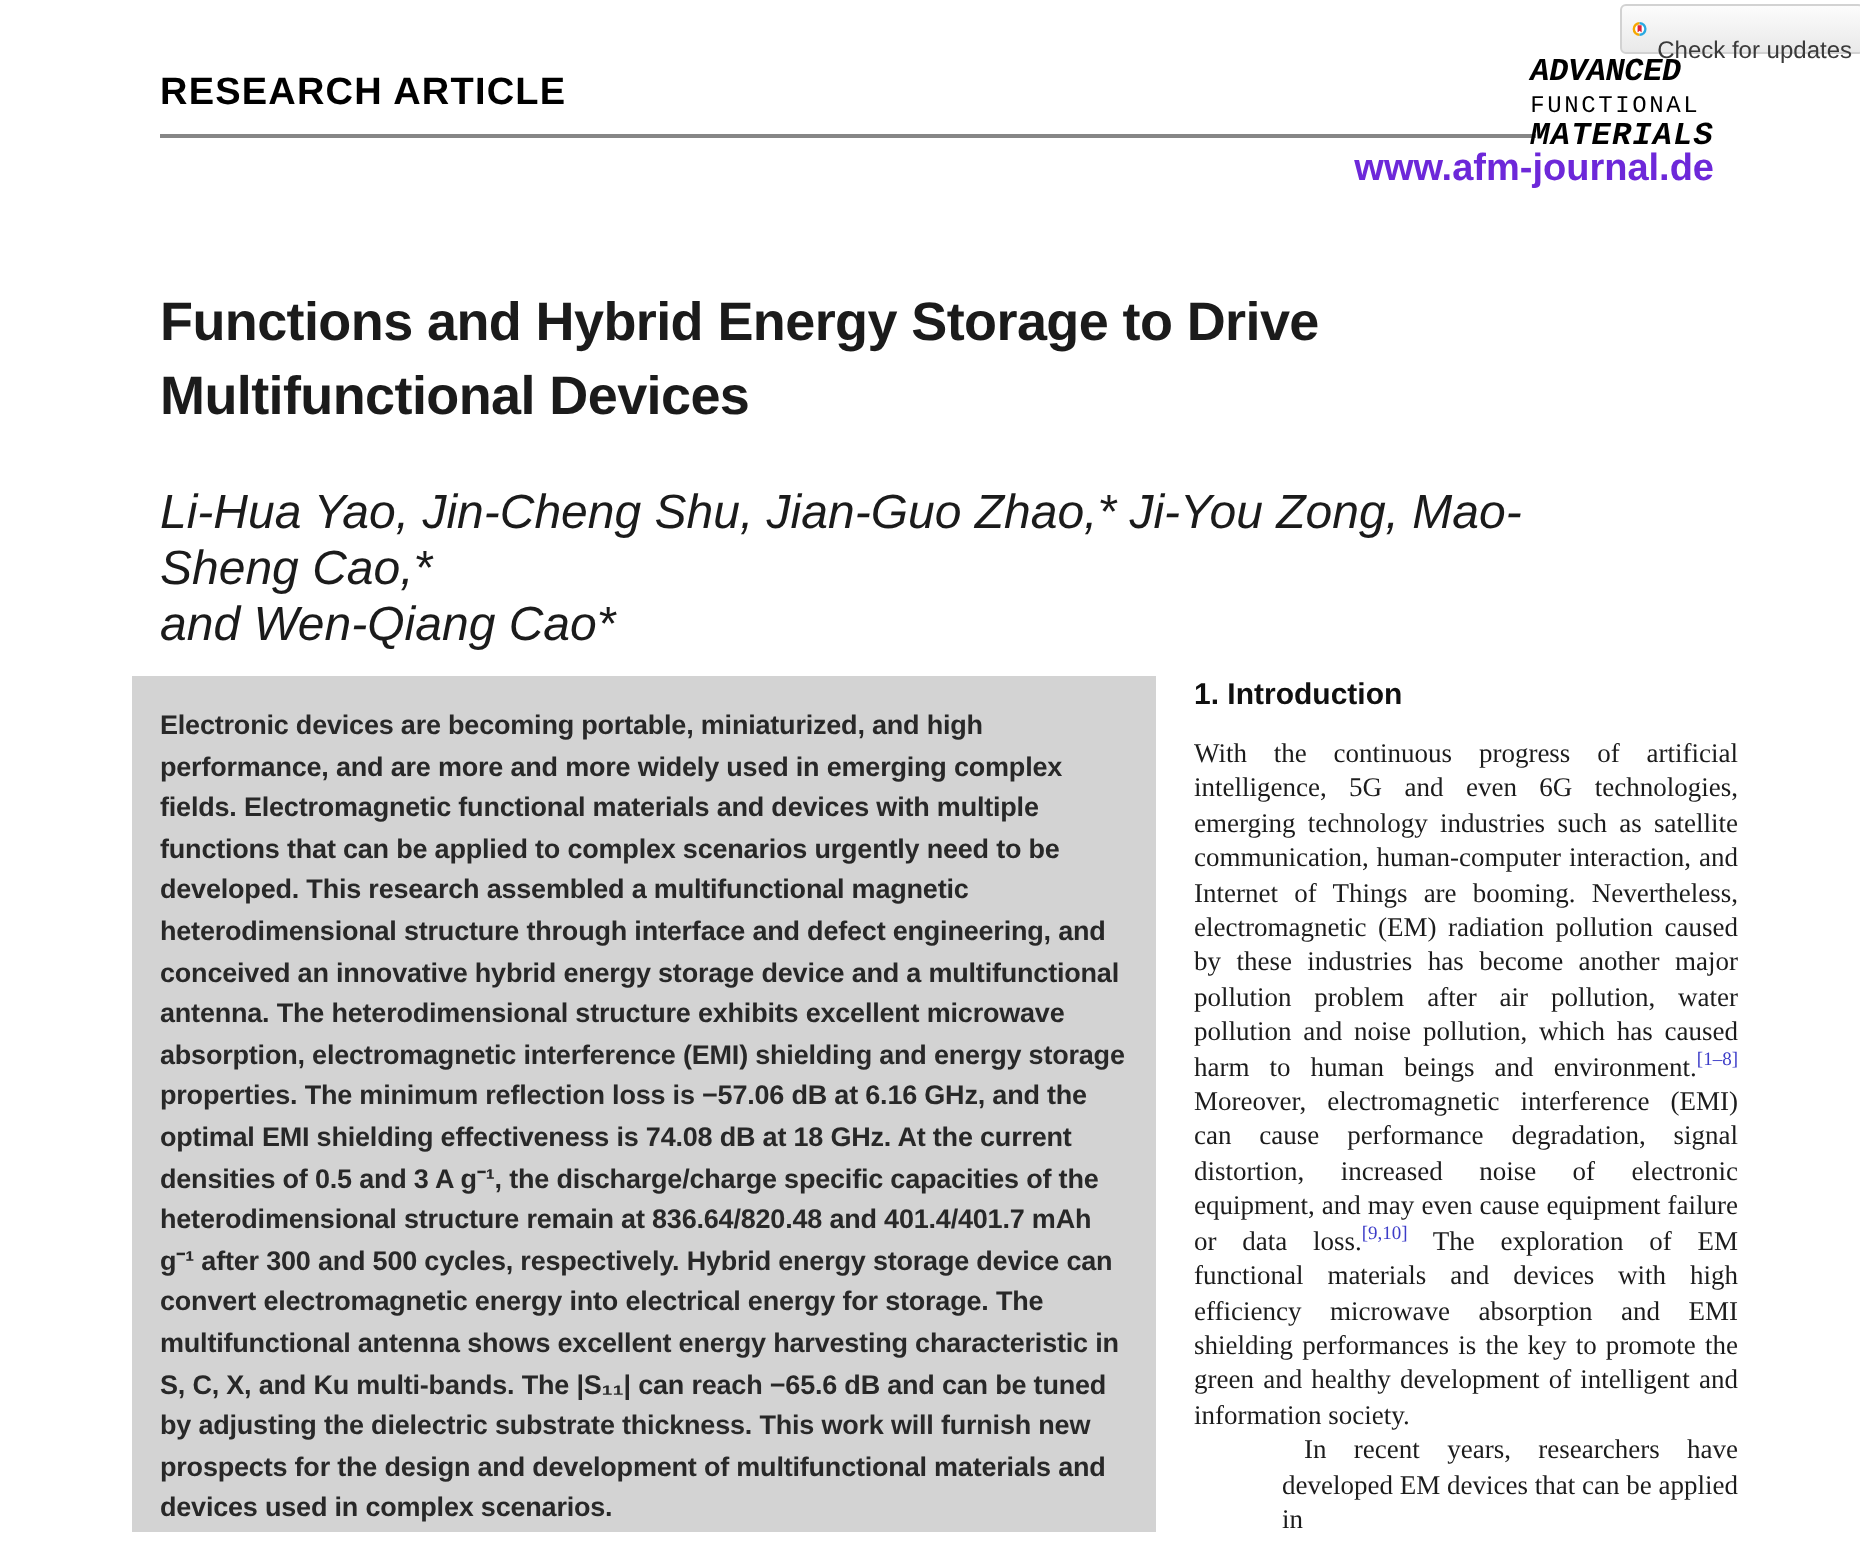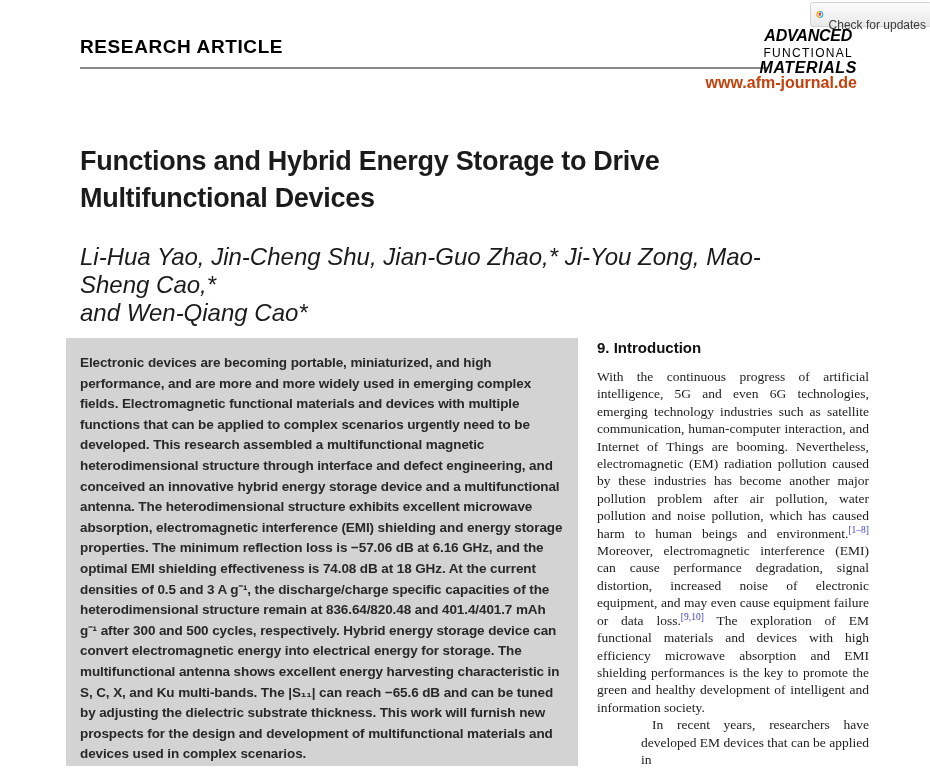--- a/index.html
+++ b/index.html
@@ -20,27 +20,27 @@
 
   
   .article-type {
     position:absolute; left:80px; top:36px;
     font-size:19px; font-weight:900; letter-spacing:0.6px; color:#000;
   }
   .header-rule {
     position:absolute; left:80px; top:67px; width:688px; height:2px;
     background:#868686;
   }
-  .logo { position:absolute; right:73px; top:28px; text-align:center; color:#000; line-height:1; }
+  .logo { position:absolute; right:73px; top:28px; text-align:left; color:#000; line-height:1;font-family:Liberation Mono, monospace; }
   .logo-l1 { font-size:16px; font-weight:900; font-style:italic; letter-spacing:-0.2px; }
   .logo-l2 { font-size:12px; font-weight:400; letter-spacing:1.3px; margin-top:3px; }
   .logo-l3 { font-size:16px; font-weight:900; font-style:italic; letter-spacing:0.6px; margin-top:1px; }
   .journal-url {
     position:absolute; right:73px; top:74px;
-    font-size:16px; font-weight:700; color:#c2410c; text-decoration:none;
+    font-size:19px; font-weight:700; color:#6d28d9; text-decoration:none;
   }
 
   
   .title {
     position:absolute; left:80px; top:106px; margin:0; width:810px;
     font-size:27px; line-height:37px; font-weight:700; color:#1b1b1b; letter-spacing:-0.3px;
   }
   .authors {
     position:absolute; left:80px; top:243px; width:720px;
     font-style:italic; font-size:24px; line-height:28px; color:#1b1b1b;
@@ -98,20 +98,20 @@
 
   <div class="authors"><span>Li-Hua Yao, Jin-Cheng Shu, Jian-Guo Zhao,* Ji-You Zong, Mao-Sheng Cao,*</span><br>
     <span>and Wen-Qiang Cao*</span>
   </div>
 
   <div class="abstract-box">
     <p class="abstract-text">Electronic devices are becoming portable, miniaturized, and high performance, and are more and more widely used in emerging complex fields. Electromagnetic functional materials and devices with multiple functions that can be applied to complex scenarios urgently need to be developed. This research assembled a multifunctional magnetic heterodimensional structure through interface and defect engineering, and conceived an innovative hybrid energy storage device and a multifunctional antenna. The heterodimensional structure exhibits excellent microwave absorption, electromagnetic interference (EMI) shielding and energy storage properties. The minimum reflection loss is −57.06 dB at 6.16 GHz, and the optimal EMI shielding effectiveness is 74.08 dB at 18 GHz. At the current densities of 0.5 and 3 A g⁻¹, the discharge/charge specific capacities of the heterodimensional structure remain at 836.64/820.48 and 401.4/401.7 mAh g⁻¹ after 300 and 500 cycles, respectively. Hybrid energy storage device can convert electromagnetic energy into electrical energy for storage. The multifunctional antenna shows excellent energy harvesting characteristic in S, C, X, and Ku multi-bands. The |S₁₁| can reach −65.6 dB and can be tuned by adjusting the dielectric substrate thickness. This work will furnish new prospects for the design and development of multifunctional materials and devices used in complex scenarios.</p>
   </div>
 
   <div class="right-col">
-    <h2 class="section-heading">9. Introduction</h2>
+    <h2 class="section-heading">1. Introduction</h2>
     <div id="intro-paragraphs">
         <p class="intro-p"><span>With the continuous progress of artificial intelligence, 5G and even 6G technologies, emerging technology industries such as satellite communication, human-computer interaction, and Internet of Things are booming. Nevertheless, electromagnetic (EM) radiation pollution caused by these industries has become another major pollution problem after air pollution, water pollution and noise pollution, which has caused harm to human beings and environment.</span><sup class="cite">[1–8]</sup><span> Moreover, electromagnetic interference (EMI) can cause performance degradation, signal distortion, increased noise of electronic equipment, and may even cause equipment failure or data loss.</span><sup class="cite">[9,10]</sup><span> The exploration of EM functional materials and devices with high efficiency microwave absorption and EMI shielding performances is the key to promote the green and healthy development of intelligent and information society.</span></p>
         <p class="intro-p indent"><span>In recent years, researchers have developed EM devices that can be applied in</span></p>
       </div>
   </div>
 
 </div>
 
 </body></html>

